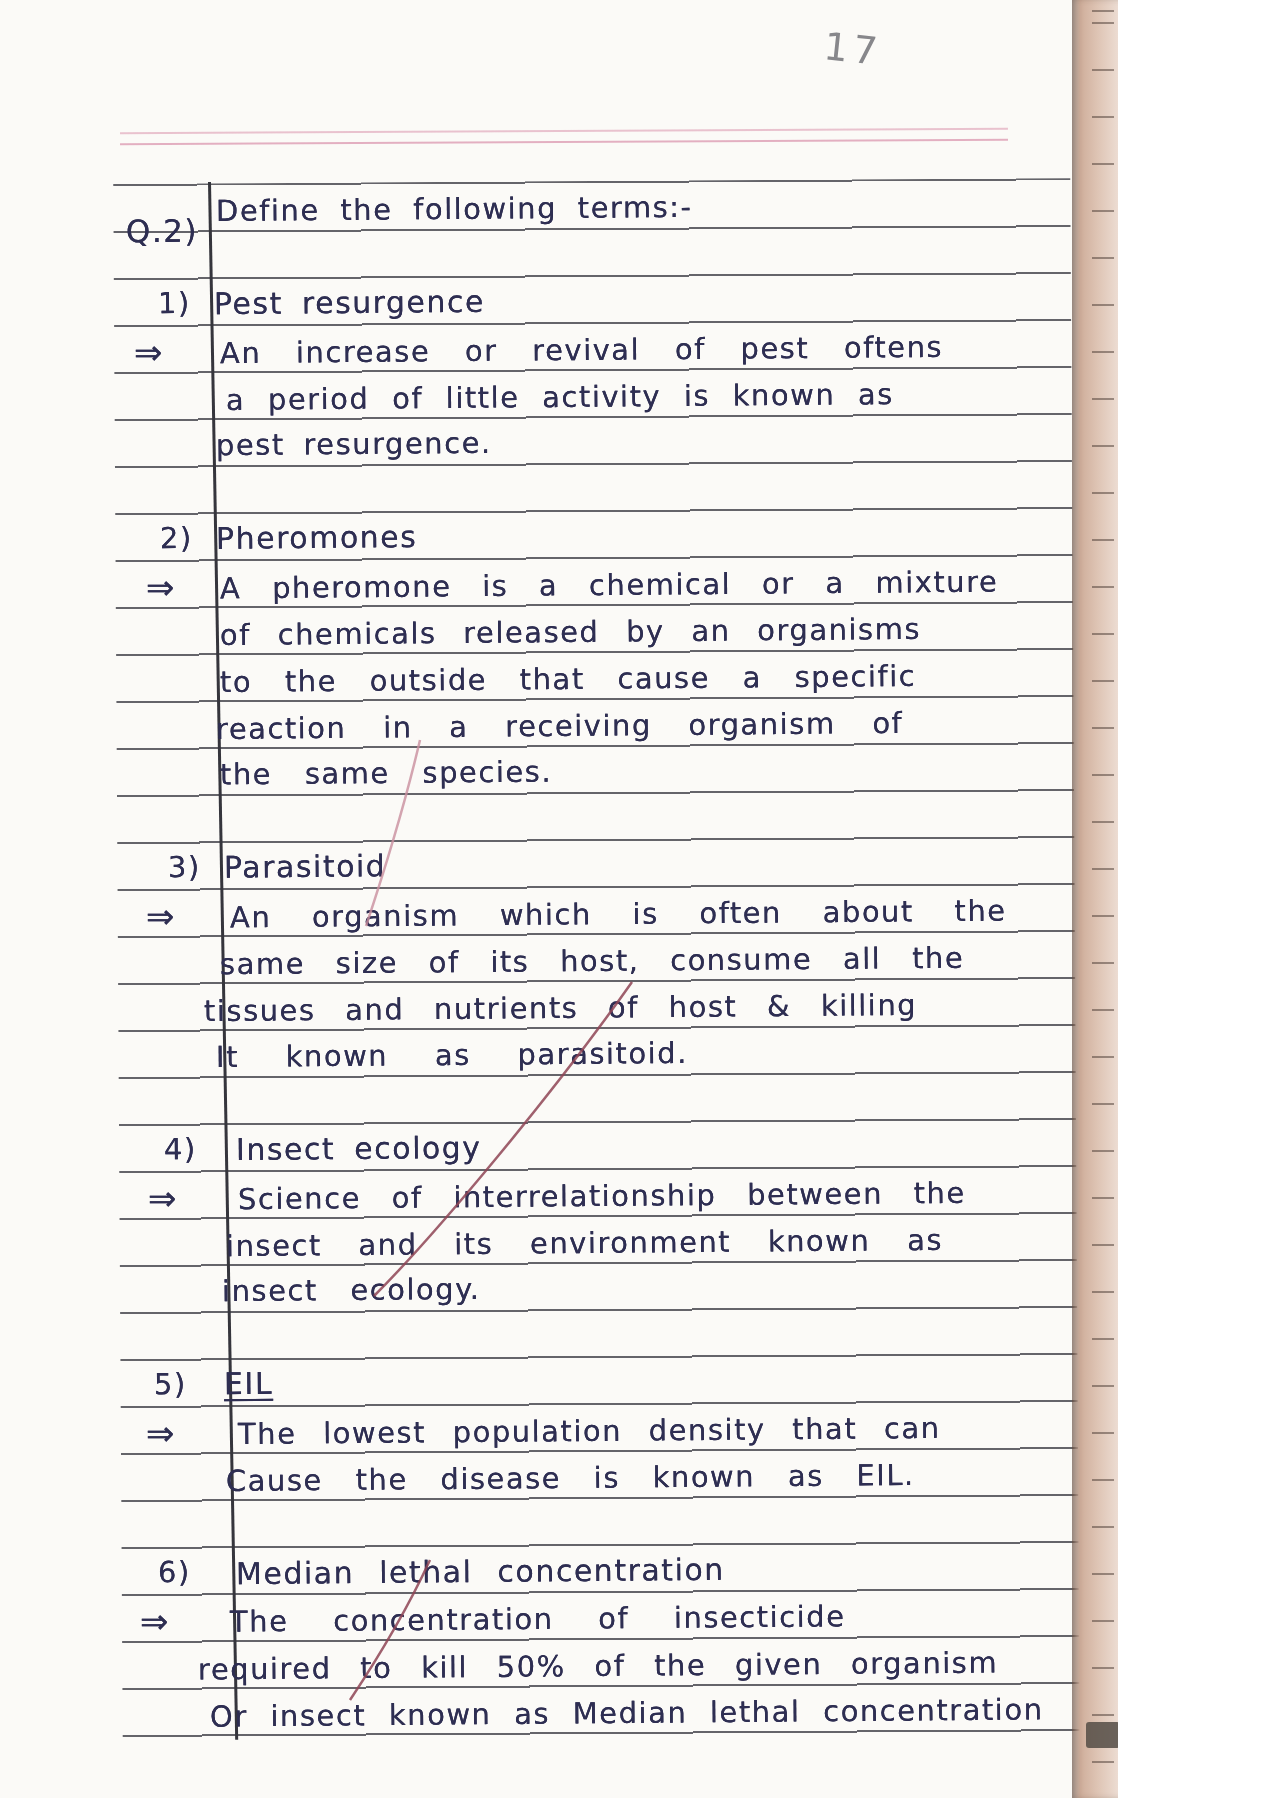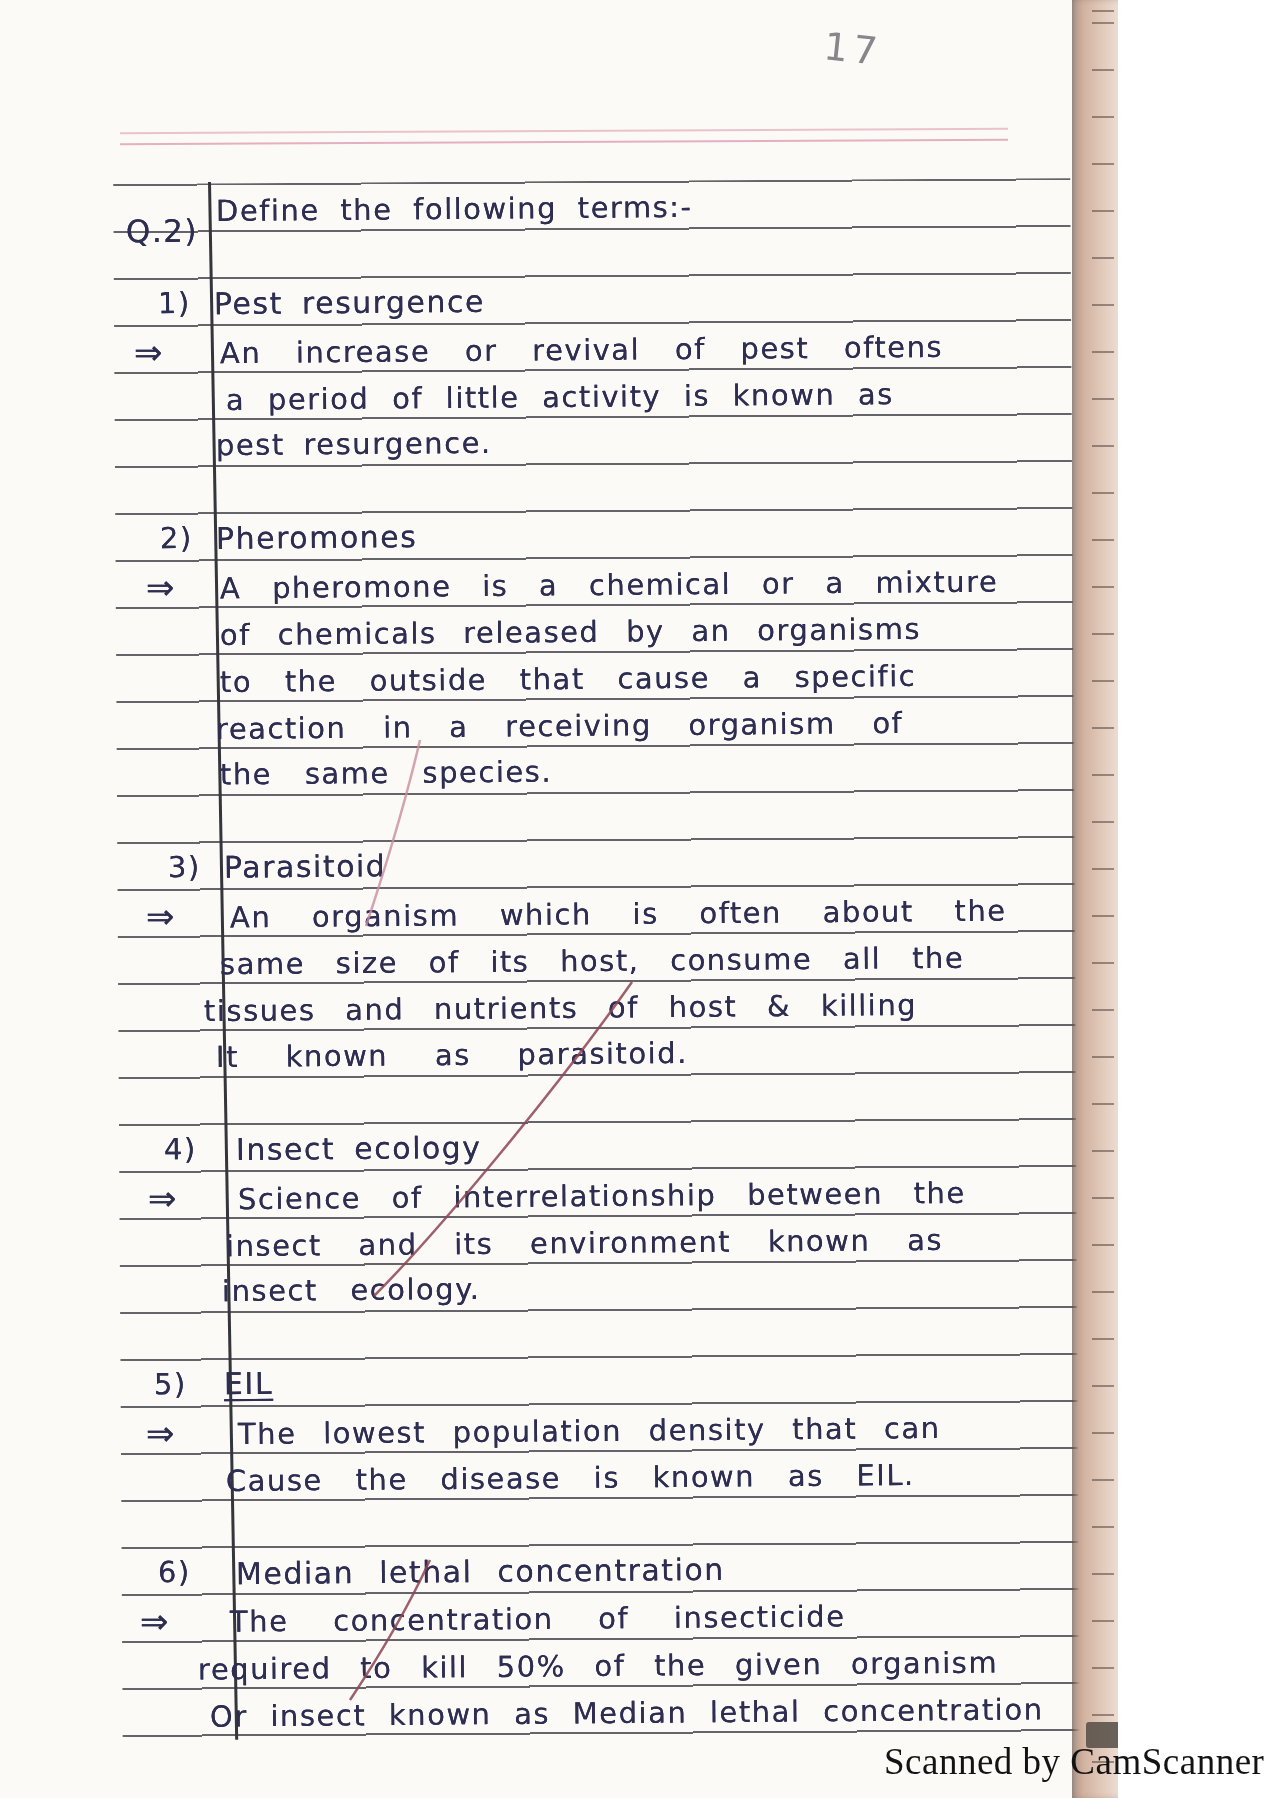--- a/index.html
+++ b/index.html
@@ -100,14 +100,13 @@
     <path d="M420 740 C 406 800, 384 872, 366 926" fill="none" stroke="#c98f9e" stroke-width="2.5" opacity=".8"></path>
     <path d="M632 982 C 556 1090, 438 1232, 374 1296" fill="none" stroke="#8e4455" stroke-width="2.5" opacity=".85"></path>
     <path d="M430 1560 C 406 1612, 374 1664, 350 1700" fill="none" stroke="#8e4455" stroke-width="2.5" opacity=".85"></path>
   </svg>
 
   <div class="edgeband"></div>
   <div class="edgestubs"></div>
   <div class="smudge"></div>
   <div class="whiteright"></div>
 
-  <div class="credit">Scanned by CamScanner</div>
 </div>
 
 </body></html>

